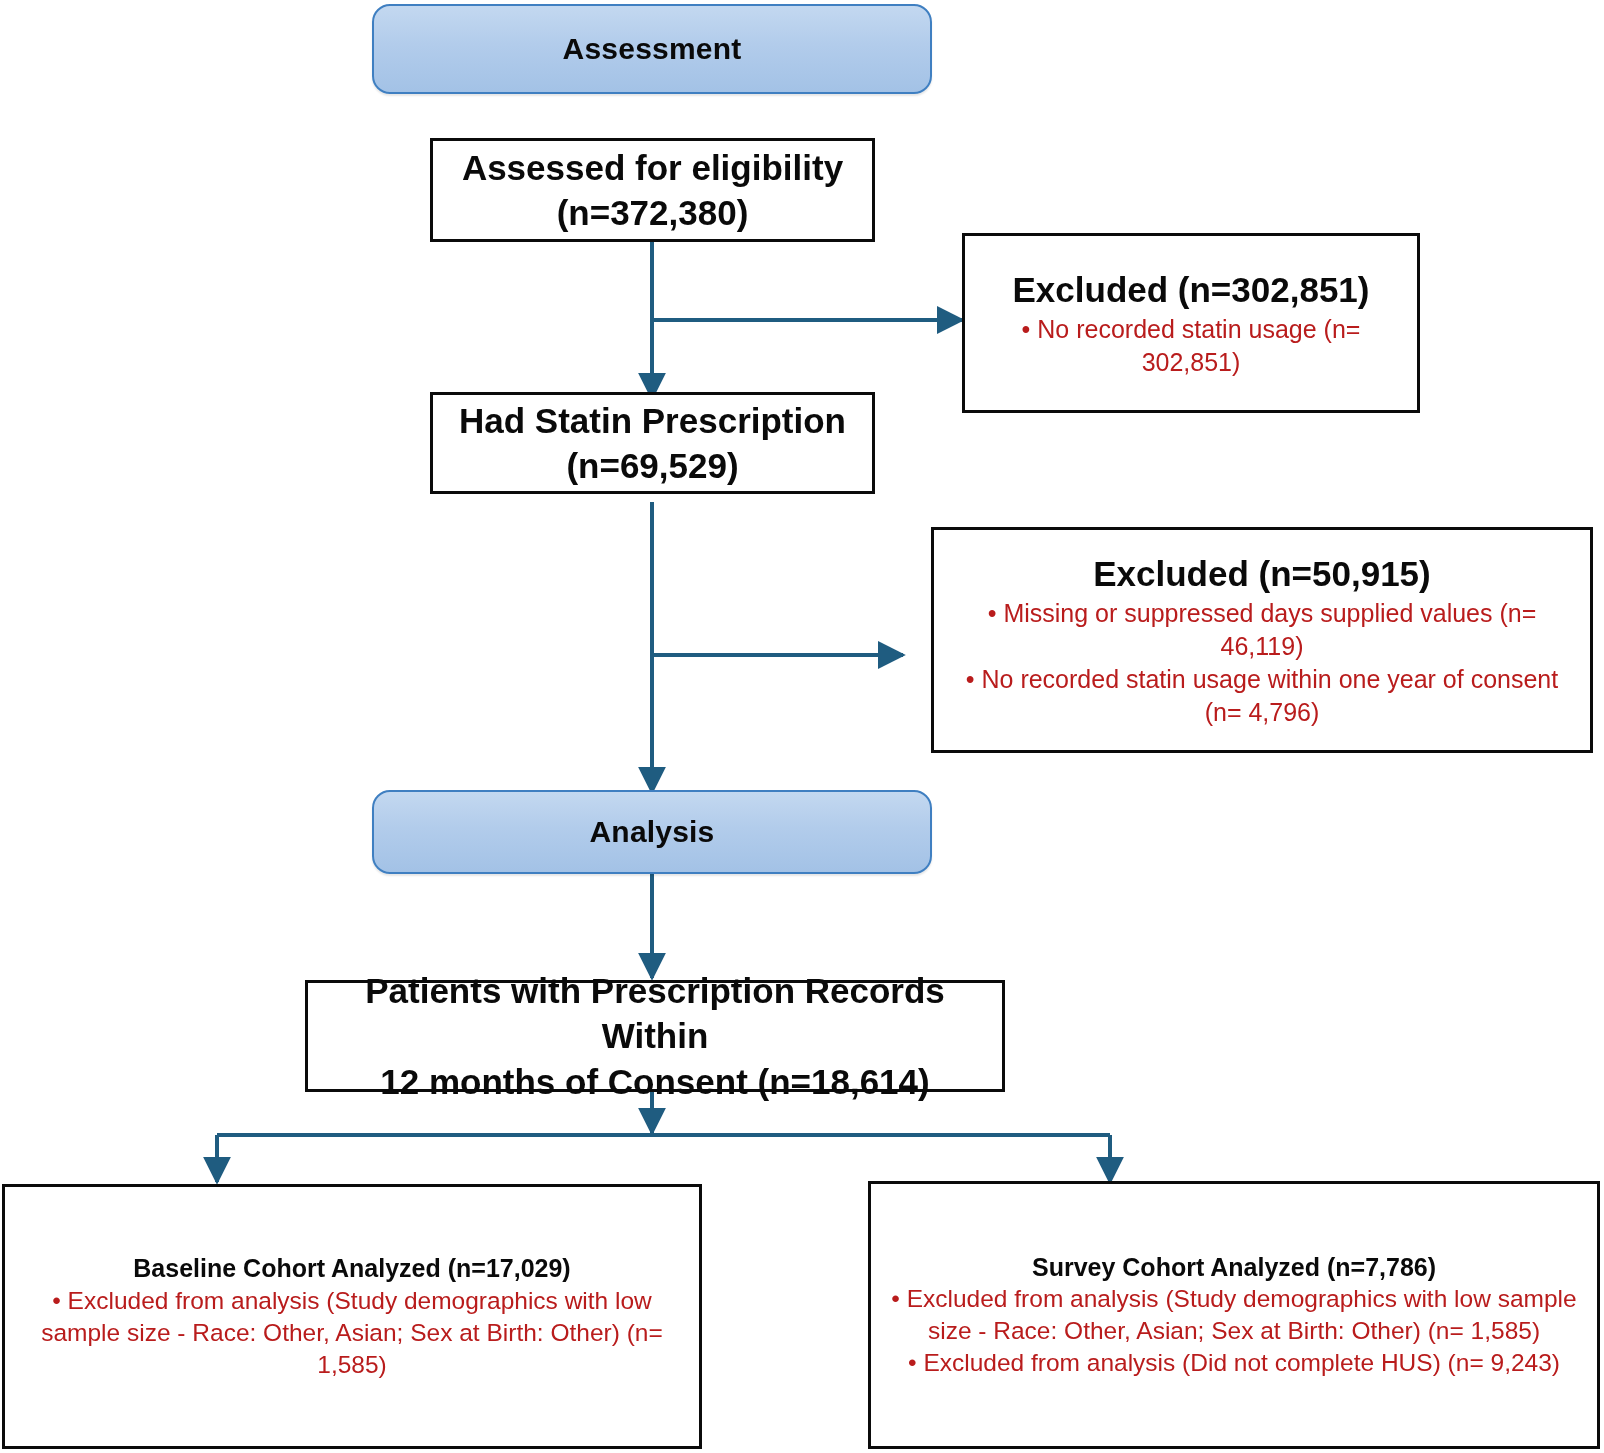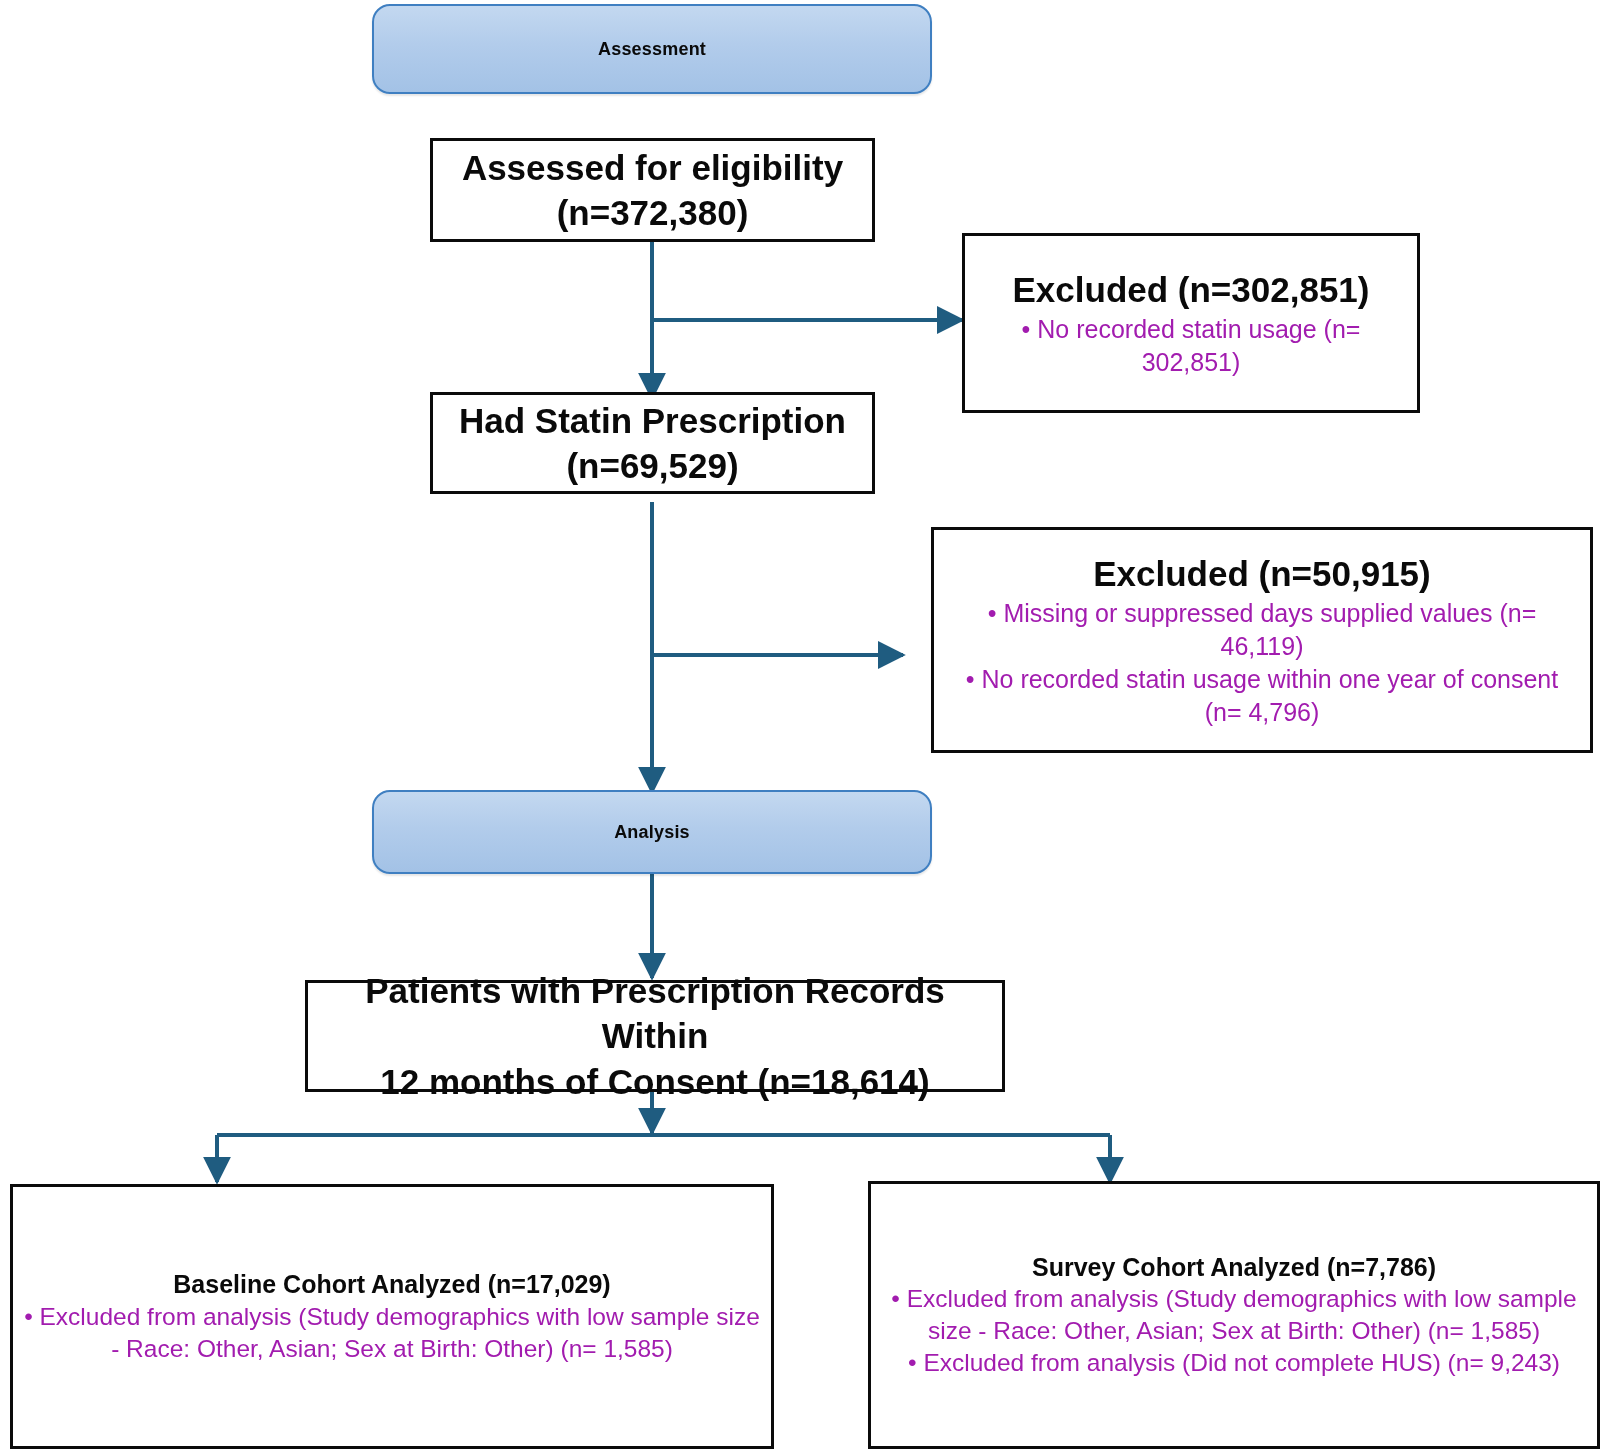--- a/index.html
+++ b/index.html
@@ -43,21 +43,21 @@
   }
   
   .stage {
     background: linear-gradient(180deg, #c3d8f0 0%, #b2cceb 45%, #a3c2e6 100%);
     border: 2px solid #3f7fc1;
     border-radius: 18px;
     box-shadow: 0 2px 2px rgba(0,0,0,0.10);
   }
   .stage .title {
     font-weight: bold;
-    font-size: 18px;
+    font-size: 30px;
     color: #0a0a0a;
     letter-spacing: 0.2px;
   }
   
   .rect {
     background: #ffffff;
     border: 3px solid #0b0b0b;
   }
   .rect .heading {
     font-weight: bold;
@@ -66,21 +66,21 @@
     line-height: 1.30;
     display: block;
   }
   .rect .bullets {
     margin: 0;
     padding: 0;
     list-style: none;
   }
   .rect .bullets li {
     font-size: 25px;
-    color: #a21caf;
+    color: #b91c1c;
     line-height: 1.32;
     text-align: center;
   }
   .rect .bullets li::before {
     content: "\2022\00a0";
   }
   
   .dense .heading { font-size: 25px; }
   .dense .bullets li { font-size: 24.5px; line-height: 1.30; }
 </style>
@@ -159,21 +159,21 @@
     </div>
   </div>
 
   <div class="node rect" style="left:305px; top:980px; width:700px; height:112px;">
     <div class="inner">
       <span class="heading">Patients with Prescription Records Within</span>
       <span class="heading">12 months of Consent (n=18,614)</span>
     </div>
   </div>
 
-  <div class="node rect dense" style="left:10px; top:1184px; width:764px; height:265px;">
+  <div class="node rect dense" style="left:2px; top:1184px; width:700px; height:265px;">
     <div class="inner">
       <span class="heading">Baseline Cohort Analyzed (n=17,029)</span>
       <ul class="bullets">
         <li>Excluded from analysis (Study demographics with low sample size - Race: Other, Asian; Sex at Birth: Other) (n= 1,585)</li>
       </ul>
     </div>
   </div>
 
   <div class="node rect dense" style="left:868px; top:1181px; width:732px; height:268px;">
     <div class="inner">

